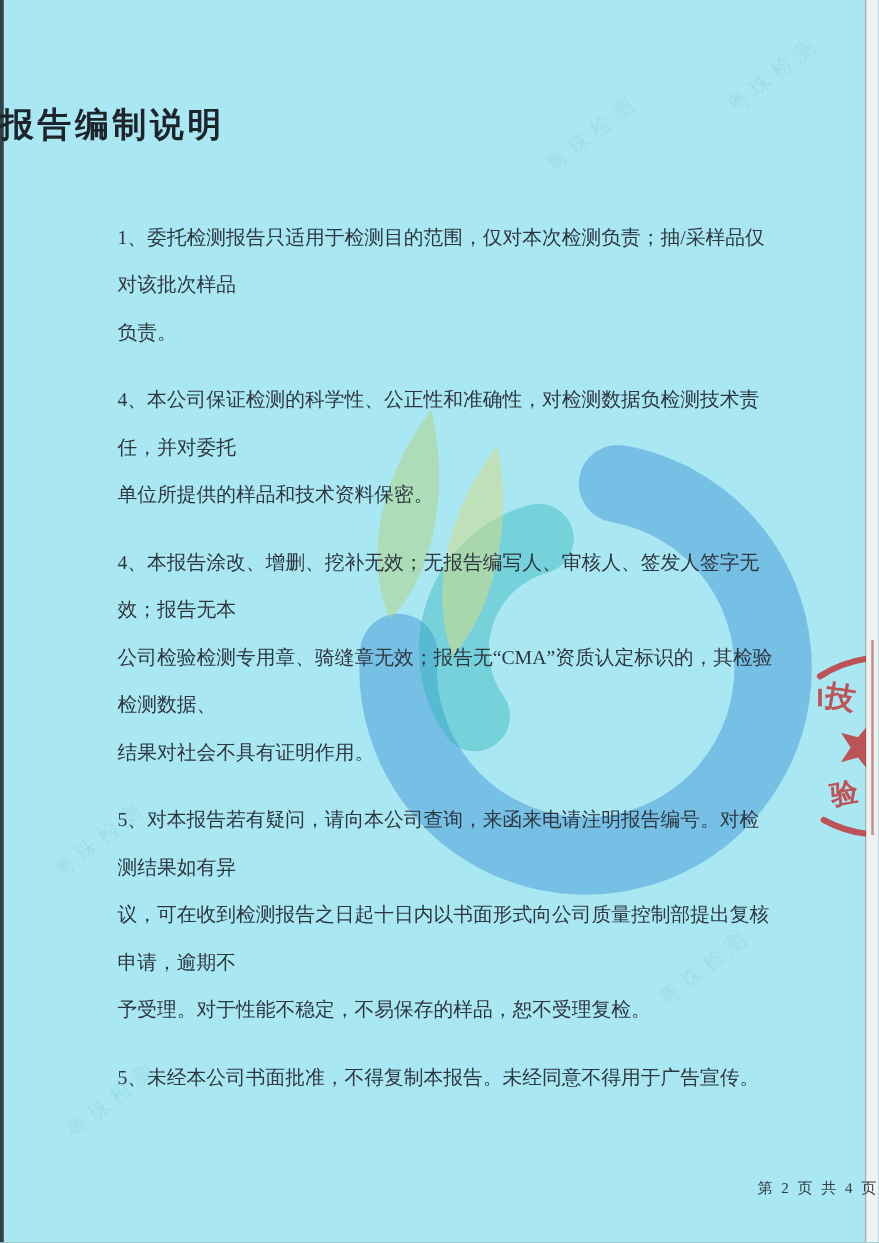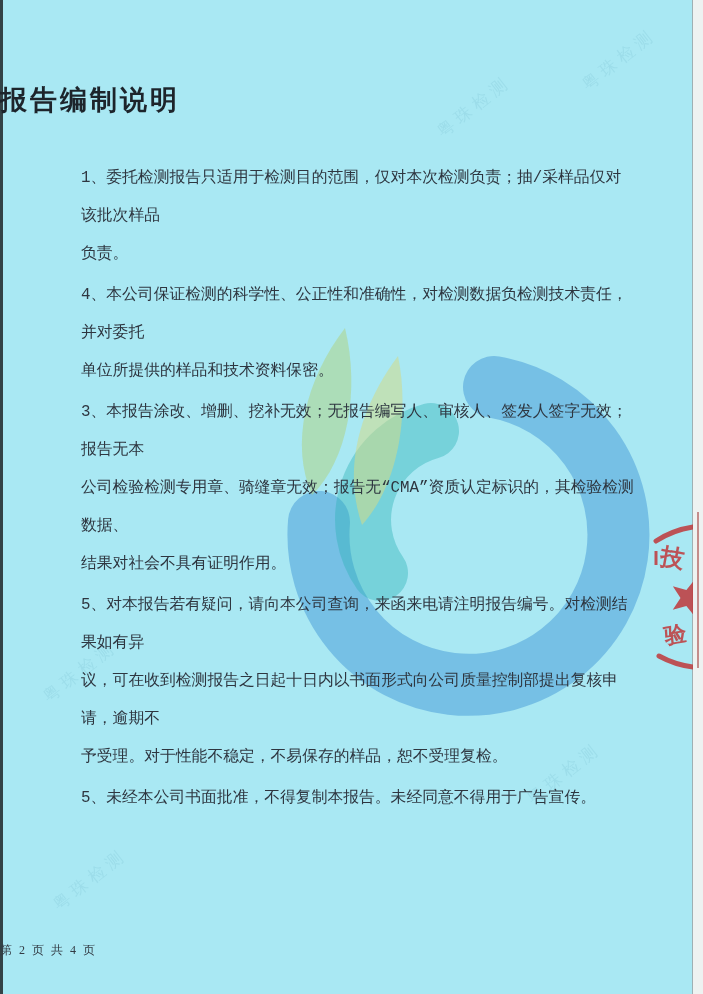--- a/index.html
+++ b/index.html
@@ -27,30 +27,30 @@
   .title{
     position:absolute;top:82px;left:0;right:0;margin:0;text-align:left;
     font-family:"Liberation Sans",sans-serif;font-weight:700;
     font-size:27px;letter-spacing:3px;color:#1d242b;
   }
   
   .notes{
     position:absolute;top:156px;left:78px;width:560px;
     font-size:15.8px;line-height:38px;color:#2e3640;
   }
-  .notes p{margin:3px;white-space:pre-line;font-family:Liberation Mono, monospace;}
+  .notes p{margin:16px;white-space:pre-line;}
   
   .contact{
     position:absolute;top:710px;left:78px;width:560px;
     font-size:15.8px;line-height:33px;color:#2e3640;
   }
   .contact div{white-space:pre-line;}
   
   .footer{
-    position:absolute;top:942px;left:0;right:0;text-align:left;
+    position:absolute;top:942px;left:0;right:0;text-align:right;
     font-size:12px;letter-spacing:2px;color:#333b44;
   }
   
   .seal-wrap{position:absolute;right:10px;top:505px;width:48px;height:170px;overflow:hidden;}
   .seal-wrap svg{display:block;}
   .seal-char{font-family:"Liberation Serif","DejaVu Serif",serif;font-weight:700;}
 </style>
 </head>
 <body>
 
@@ -73,21 +73,21 @@
   <span class="faint-mark" style="left:46px;top:868px">粤珠检测</span>
   <span class="faint-mark" style="left:520px;top:762px">粤珠检测</span>
 
   <h1 class="title">报告编制说明</h1>
 
   <div class="notes">
     <p>1、委托检测报告只适用于检测目的范围，仅对本次检测负责；抽/采样品仅对该批次样品
 负责。</p>
     <p>4、本公司保证检测的科学性、公正性和准确性，对检测数据负检测技术责任，并对委托
 单位所提供的样品和技术资料保密。</p>
-    <p>3、本报告涂改、增删、挖补无效；无报告编写人、审核人、签发人签字无效；报告无本
+    <p>4、本报告涂改、增删、挖补无效；无报告编写人、审核人、签发人签字无效；报告无本
 公司检验检测专用章、骑缝章无效；报告无“CMA”资质认定标识的，其检验检测数据、
 结果对社会不具有证明作用。</p>
     <p>5、对本报告若有疑问，请向本公司查询，来函来电请注明报告编号。对检测结果如有异
 议，可在收到检测报告之日起十日内以书面形式向公司质量控制部提出复核申请，逾期不
 予受理。对于性能不稳定，不易保存的样品，恕不受理复检。</p>
     <p>5、未经本公司书面批准，不得复制本报告。未经同意不得用于广告宣传。</p>
   </div>
 
 
   <div class="footer">第 2 页 共 4 页</div>

